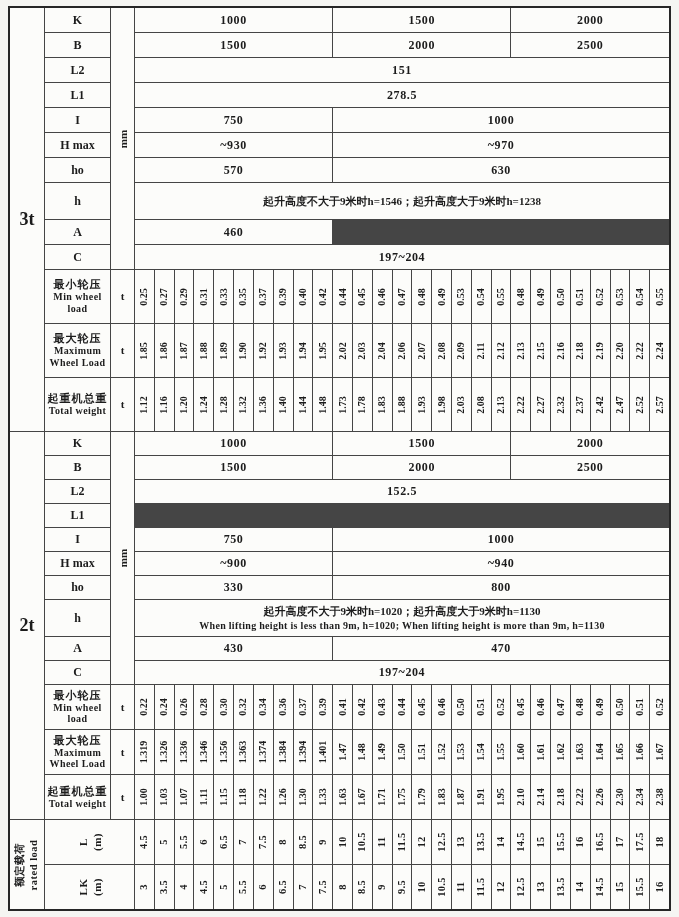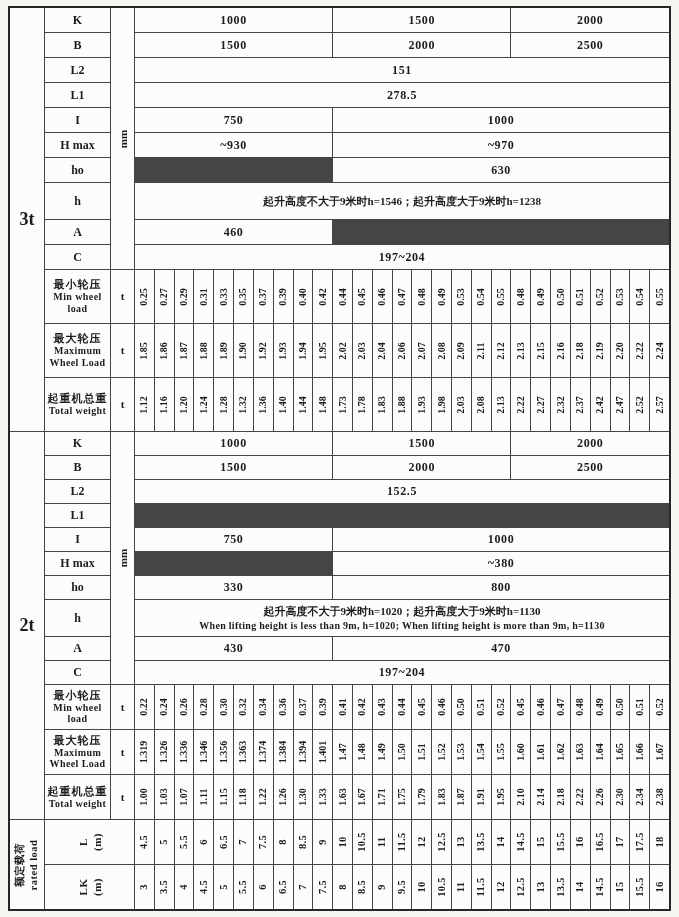--- a/index.html
+++ b/index.html
@@ -55,20 +55,21 @@
 
   <div class="c lbl" style="grid-area:5/2/6/3">I</div>
   <div class="c val" style="grid-area:5/4/6/14">750</div>
   <div class="c val" style="grid-area:5/14/6/31">1000</div>
 
   <div class="c lbl" style="grid-area:6/2/7/3">H max</div>
   <div class="c val" style="grid-area:6/4/7/14">~930</div>
   <div class="c val" style="grid-area:6/14/7/31">~970</div>
 
   <div class="c lbl" style="grid-area:7/2/8/3">ho</div>
+  <div class="c val" style="grid-area:7/4/8/14">570</div>
   <div class="c val" style="grid-area:7/14/8/31">630</div>
 
   <div class="c lbl" style="grid-area:8/2/9/3">h</div>
   <div class="c" style="grid-area:8/4/9/31">
     <span class="hcn">起升高度不大于9米时h=1546；起升高度大于9米时h=1238</span>
   </div>
 
   <div class="c lbl" style="grid-area:9/2/10/3">A</div>
   <div class="c val" style="grid-area:9/4/10/14">460</div>
 
@@ -111,21 +112,22 @@
   <div class="c lbl" style="grid-area:16/2/17/3">L2</div>
   <div class="c val" style="grid-area:16/4/17/31">152.5</div>
 
   <div class="c lbl" style="grid-area:17/2/18/3">L1</div>
 
   <div class="c lbl" style="grid-area:18/2/19/3">I</div>
   <div class="c val" style="grid-area:18/4/19/14">750</div>
   <div class="c val" style="grid-area:18/14/19/31">1000</div>
 
   <div class="c lbl" style="grid-area:19/2/20/3">H max</div>
-  <div class="c val" style="grid-area:19/14/20/31">~380</div>
+  <div class="c val" style="grid-area:19/4/20/14">~900</div>
+  <div class="c val" style="grid-area:19/14/20/31">~940</div>
 
   <div class="c lbl" style="grid-area:20/2/21/3">ho</div>
   <div class="c val" style="grid-area:20/4/21/14">330</div>
   <div class="c val" style="grid-area:20/14/21/31">800</div>
 
   <div class="c lbl" style="grid-area:21/2/22/3">h</div>
   <div class="c" style="grid-area:21/4/22/31">
     <span class="hcn">起升高度不大于9米时h=1020；起升高度大于9米时h=1130</span>
     <span class="hen">When lifting height is less than 9m, h=1020; When lifting height is more than 9m, h=1130</span>
   </div>

